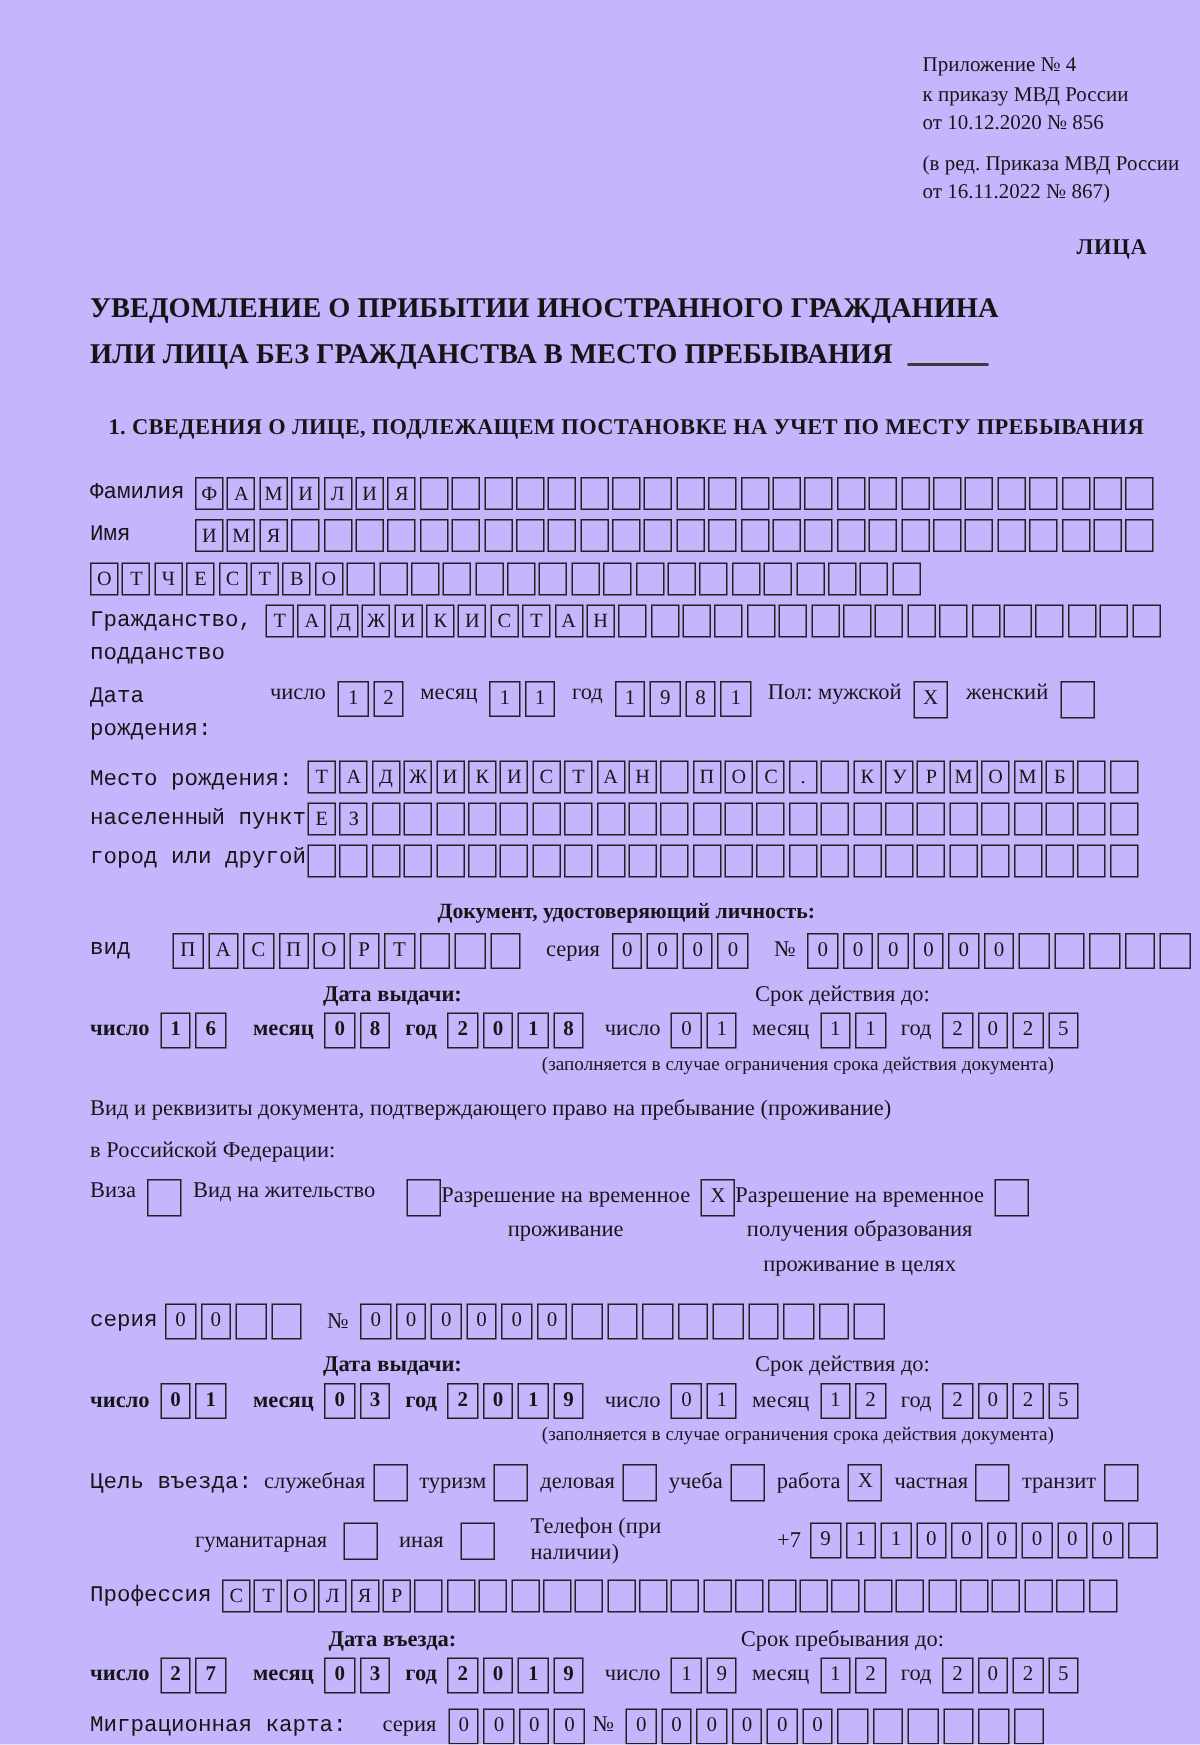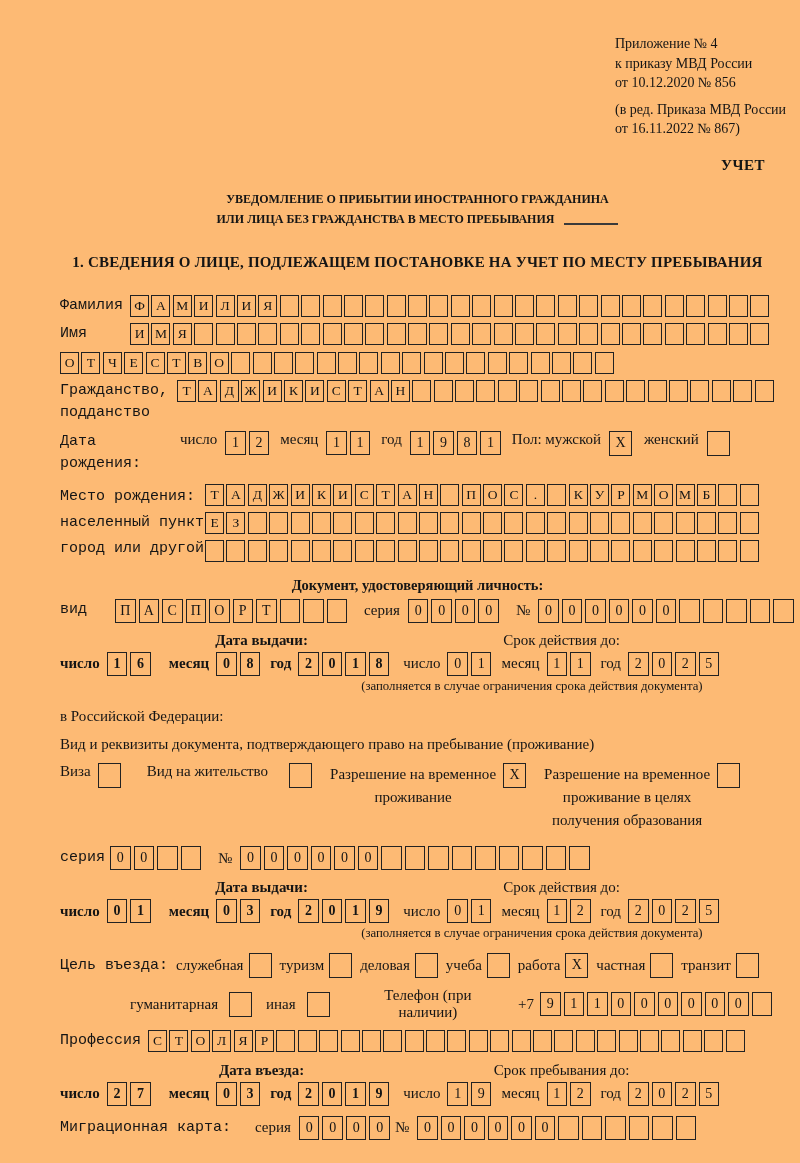--- a/index.html
+++ b/index.html
@@ -1,26 +1,26 @@
 <!DOCTYPE html>
 <html lang="ru"><head>
 <meta charset="utf-8">
 <style>
   html,body{margin:0;padding:0;background:#ffffff;}
   .page{
-    position:relative;width:800px;height:1163px;margin:0 auto;background:#fdba74;
+    position:relative;width:800px;height:1163px;margin:0 auto;background:#c4b5fd;
     box-sizing:border-box;padding:34px 25px 0 60px;
     font-family:"Liberation Serif","DejaVu Serif",serif;color:#151515;
     overflow:hidden;
   }
   
   .hdr{width:160px;margin-left:auto;font-size:14px;line-height:1.4;white-space:nowrap;}
   .hdr-gap{height:7px;}
   .form-label{text-align:right;font-weight:700;font-size:15px;margin-top:18px;padding-right:10px;letter-spacing:.5px;}
-  .title{text-align:center;font-weight:700;font-size:12px;line-height:1.65;margin-top:16px;}
+  .title{font-weight:700;font-size:19px;line-height:1.65;margin-top:16px;}
   .uline{display:inline-block;width:54px;border-bottom:2.5px solid #3a3a3a;margin-left:10px;transform:translateY(2px);}
   .sec-heading{text-align:center;font-weight:700;font-size:15px;margin-top:24px;letter-spacing:.2px;}
 
   
   .frow{display:flex;align-items:flex-start;margin-top:6px;font-size:15px;}
   .flabel{flex:0 0 auto;line-height:1.5;font-family:Liberation Mono, monospace;}
   .w70{width:70px;}.w117{width:117px;}.w145{width:145px;}.w88{width:88px;}
   
   .cells{display:flex;}
   .cells > span{
@@ -46,40 +46,40 @@
   .dp-right .dp-title{padding-right:55px;}
   .dg{display:flex;align-items:center;gap:7px;}
   .dg .dlab{flex:0 0 auto;}
   .dp-note{font-size:12.8px;margin-top:3px;margin-left:-42px;white-space:nowrap;}
 
   
   .ilab{margin:0 8px 0 14px;}
   .popt{display:inline-flex;align-items:center;gap:5px;margin-left:8px;}
   .opt{display:flex;align-items:flex-start;gap:7px;}
   .opt-label.center{text-align:center;line-height:1.55;}
-  .visa-row{margin-top:4px;gap:18px;}
+  .visa-row{margin-top:4px;}
   .intro{font-size:15px;line-height:1.9;margin-top:8px;}
   .phone-row{margin-left:70px;margin-top:9px;align-items:center;}
-  .phone-lab{margin:0 6px 0 24px;text-align:center;}
+  .phone-lab{margin:0 6px 0 24px;}
 </style>
 </head>
 <body>
 
 <div class="page">
 
   <div class="hdr">
     <div>Приложение № 4</div>
     <div>к приказу МВД России</div>
     <div>от 10.12.2020 № 856</div>
     <div class="hdr-gap"></div>
     <div>(в ред. Приказа МВД России</div>
     <div>от 16.11.2022 № 867)</div>
   </div>
 
-  <div class="form-label">УЧЕТ</div>
+  <div class="form-label">ЛИЦА</div>
 
   <div class="title">
     <div>УВЕДОМЛЕНИЕ О ПРИБЫТИИ ИНОСТРАННОГО ГРАЖДАНИНА</div>
     <div>
       <span>ИЛИ ЛИЦА БЕЗ ГРАЖДАНСТВА В МЕСТО ПРЕБЫВАНИЯ</span><span class="uline"></span>
     </div>
   </div>
 
   <div class="sec-heading">1. СВЕДЕНИЯ О ЛИЦЕ, ПОДЛЕЖАЩЕМ ПОСТАНОВКЕ НА УЧЕТ ПО МЕСТУ ПРЕБЫВАНИЯ</div>
 
@@ -427,22 +427,22 @@
             <span>0</span>
             <span>2</span>
             <span>5</span>
           </span>
       </div>
       <div class="dp-note">(заполняется в случае ограничения срока действия документа)</div>
     </div>
   </div>
 
   <div class="intro">
+    <div>Вид и реквизиты документа, подтверждающего право на пребывание (проживание)</div>
     <div>в Российской Федерации:</div>
-    <div>Вид и реквизиты документа, подтверждающего право на пребывание (проживание)</div>
   </div>
 
   <div class="frow visa-row">
     <div class="opt">
       <span class="opt-label">Виза</span>
       <span class="cellsw cbx">
           <span>&nbsp;</span>
         </span>
     </div>
     <div class="opt" style="margin-left:8px">
@@ -456,22 +456,22 @@
         <div>Разрешение на временное</div>
         <div>проживание</div>
       </div>
       <span class="cellsw cbx">
           <span>X</span>
         </span>
     </div>
     <div class="opt">
       <div class="opt-label center">
         <div>Разрешение на временное</div>
+        <div>получения образования</div>
         <div>проживание в целях</div>
-        <div>получения образования</div>
       </div>
       <span class="cellsw cbx">
           <span>&nbsp;</span>
         </span>
     </div>
   </div>
 
   <div class="frow" style="align-items:center;margin-top:14px">
     <span class="flabel" style="width:50px">серия</span>
     <span class="cellsw">

